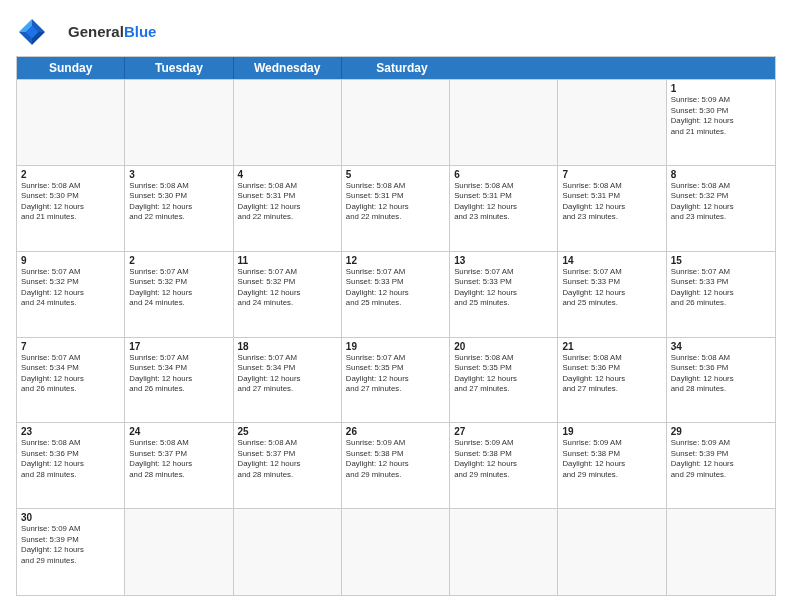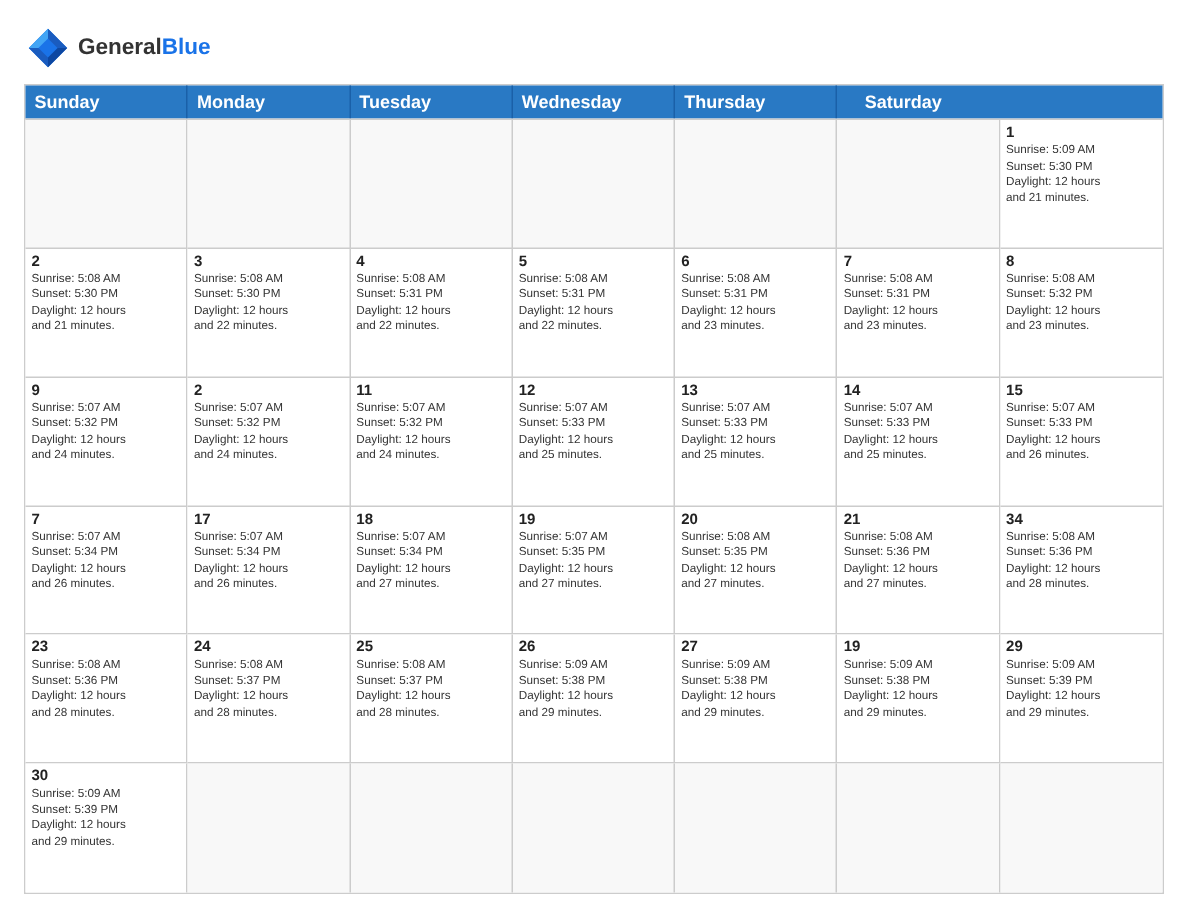--- a/index.html
+++ b/index.html
@@ -19,21 +19,21 @@
     }
     .header {
       display: flex;
       justify-content: space-between;
       align-items: flex-start;
       margin-bottom: 8px;
     }
     .logo {
       display: flex;
       align-items: center;
-      gap: 4px;
+      gap: 20px;
     }
     .logo-icon {
       width: 32px;
       height: 32px;
     }
     .title-block {
       text-align: right;
     }
     .month-title {
       font-size: 32px;
@@ -55,20 +55,21 @@
       display: grid;
       grid-template-columns: repeat(7, 1fr);
       background: #2979c4;
     }
     .day-header {
       color: #fff;
       font-size: 12px;
       font-weight: bold;
       padding: 4px 6px;
       border-right: 1px solid #1a60a8;
+      text-align: center;
     }
     .day-header:last-child { border-right: none; margin-left: 12px; }
     .calendar-grid {
       display: grid;
       grid-template-columns: repeat(7, 1fr);
       grid-template-rows: repeat(6, 1fr);
       flex: 1;
       border-top: 1px solid #ccc;
     }
     .cell {
@@ -116,24 +117,22 @@
     </div>
     <div class="title-block">
       <div class="month-title"></div>
       <div class="subtitle"></div>
     </div>
   </div>
 
   <div class="calendar">
     <div class="day-headers" id="day-headers">
         <div class="day-header">Sunday</div>
-        <div class="day-header">Monday</div>
         <div class="day-header">Tuesday</div>
         <div class="day-header">Wednesday</div>
-        <div class="day-header">Thursday</div>
         <div class="day-header">Saturday</div>
       </div>
     <div class="calendar-grid" id="calendar-grid">
         <div class="cell empty"></div>
         <div class="cell empty"></div>
         <div class="cell empty"></div>
         <div class="cell empty"></div>
         <div class="cell empty"></div>
         <div class="cell empty"></div>
         <div class="cell">

